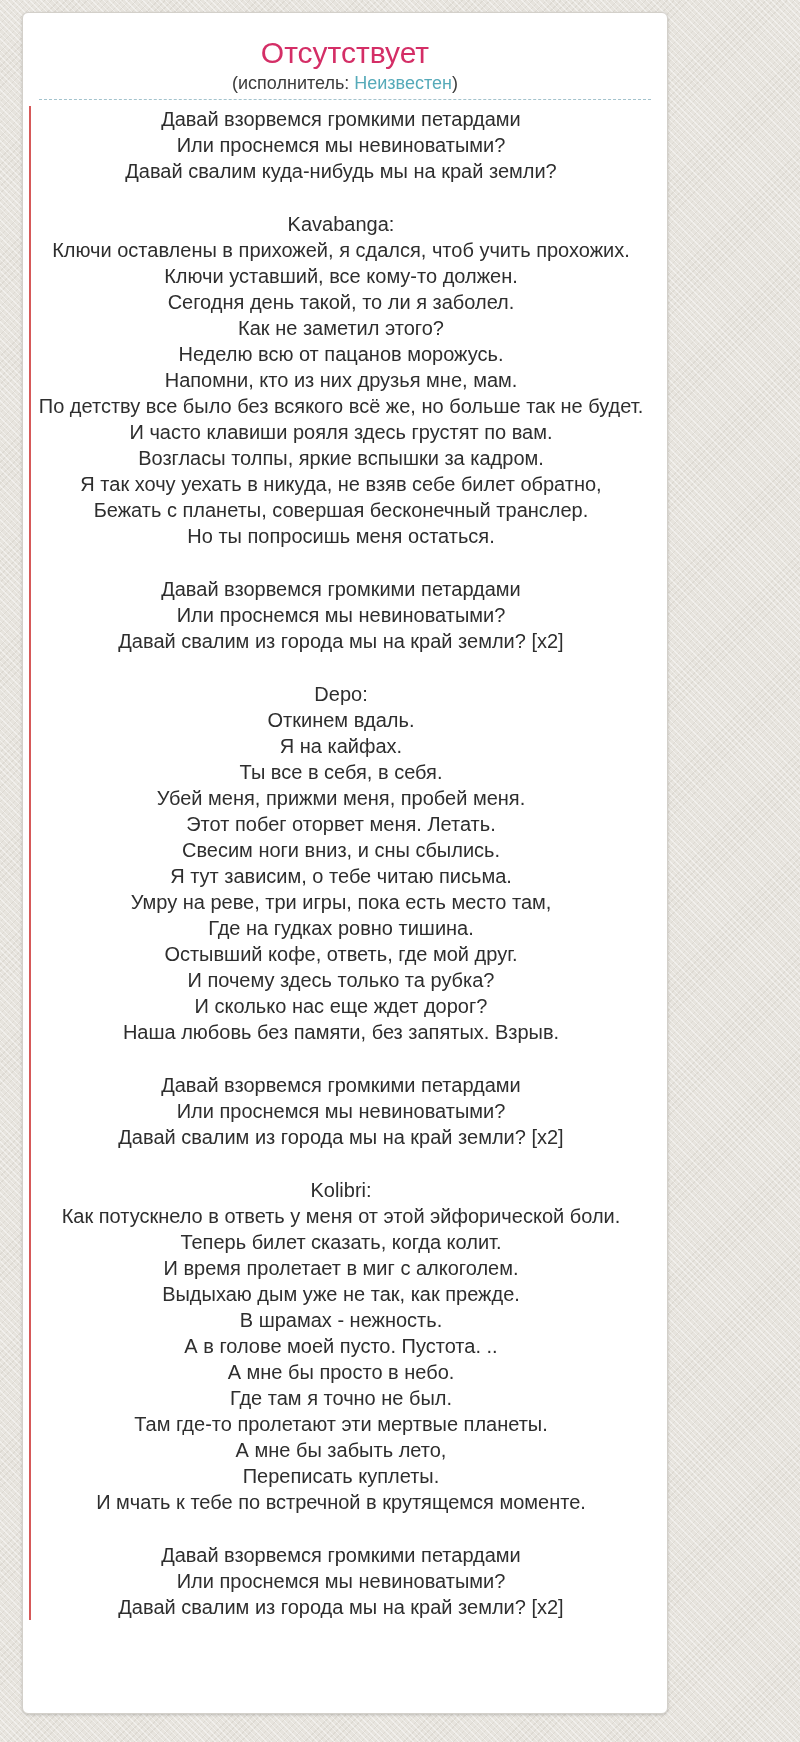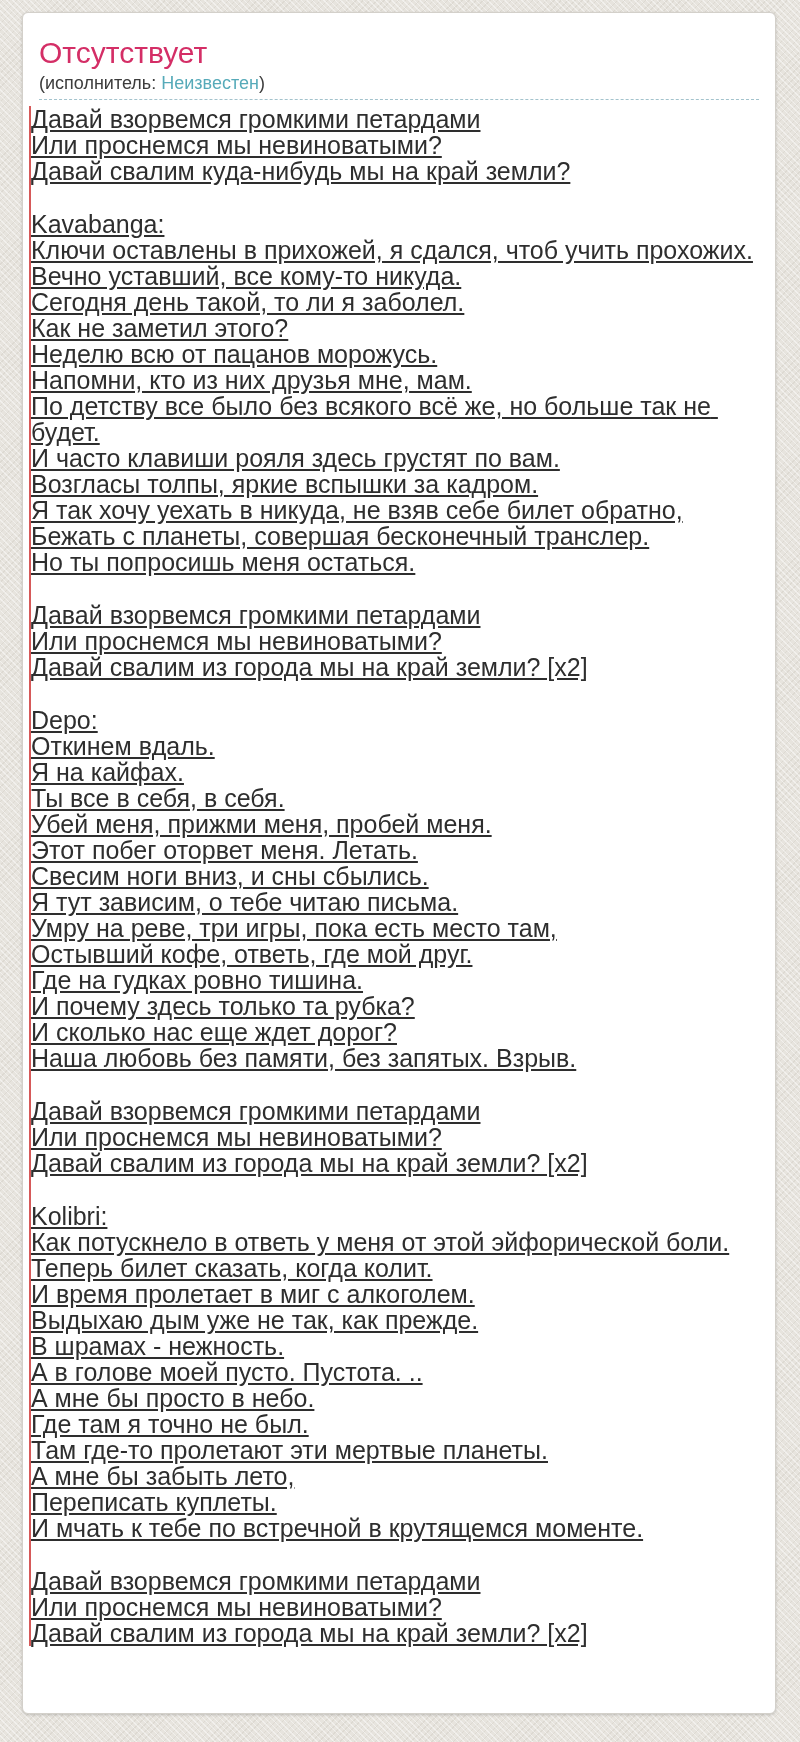--- a/index.html
+++ b/index.html
@@ -14,28 +14,29 @@
     position: relative;
     background-color: var(--c-page_bg, #e7e4de);
     background-image:
       repeating-linear-gradient(45deg, rgba(255,255,255,0.45) 0px, rgba(255,255,255,0.45) 1px, transparent 1px, transparent 4px),
       repeating-linear-gradient(-45deg, rgba(185,179,167,0.22) 0px, rgba(185,179,167,0.22) 1px, transparent 1px, transparent 5px);
   }
   .card {
     position: absolute;
     left: 22px;
     top: 12px;
-    width: 754px;
+    width: 646px;
     height: 1702px;
     box-sizing: border-box;
     background: var(--c-card_bg, #ffffff);
     border: 1px solid #d3d0ca;
     border-radius: 6px;
     box-shadow: 0 1px 3px rgba(0,0,0,0.18);
     padding: 24px 16px 0 16px;
+    text-align: center;
   }
   .song-title {
     margin: 0;
     font-size: 30px;
     line-height: 32px;
     font-weight: 400;
     color: var(--c-title, #d42e66);
   }
   .artist-line {
     margin-top: 3px;
@@ -49,45 +50,44 @@
     cursor: pointer;
   }
   .divider {
     height: 5px;
     border-bottom: 1px dashed var(--c-divider, #a3c3cd);
   }
   .lyrics {
     margin: 6px 0 0 -10px;
     padding-left: 0;
     border-left: 2px solid var(--c-lyrics_border, #d65959);
-    font-size: 25px;
+    font-size: 20px;
     line-height: 26px;
     color: var(--c-text, #2e2e2e);
-    text-decoration: underline;
   }
   .stanza + .stanza { margin-top: 27px; }
   .line { min-height: 26px; white-space: pre-wrap; }
 </style>
 </head>
 <body>
 
 <div class="card">
   <h1 class="song-title">Отсутствует</h1>
   <div class="artist-line"><span>(исполнитель: </span><a href="#">Неизвестен</a><span>)</span></div>
   <div class="divider"></div>
   <div class="lyrics">
       <div class="stanza">
         <div class="line">Давай взорвемся громкими петардами</div>
         <div class="line">Или проснемся мы невиноватыми?</div>
         <div class="line">Давай свалим куда-нибудь мы на край земли?</div>
       </div>
       <div class="stanza">
         <div class="line">Kavabanga:</div>
         <div class="line">Ключи оставлены в прихожей, я сдался, чтоб учить прохожих.</div>
-        <div class="line">Вечно уставший, все кому-то никуда.</div>
+        <div class="line">Ключи уставший, все кому-то должен.</div>
         <div class="line">Сегодня день такой, то ли я заболел.</div>
         <div class="line">Как не заметил этого?</div>
         <div class="line">Неделю всю от пацанов морожусь.</div>
         <div class="line">Напомни, кто из них друзья мне, мам.</div>
         <div class="line">По детству все было без всякого всё же, но больше так не будет.</div>
         <div class="line">И часто клавиши рояля здесь грустят по вам.</div>
         <div class="line">Возгласы толпы, яркие вспышки за кадром.</div>
         <div class="line">Я так хочу уехать в никуда, не взяв себе билет обратно,</div>
         <div class="line">Бежать с планеты, совершая бесконечный транслер.</div>
         <div class="line">Но ты попросишь меня остаться.</div>
@@ -100,22 +100,22 @@
       <div class="stanza">
         <div class="line">Depo:</div>
         <div class="line">Откинем вдаль.</div>
         <div class="line">Я на кайфах.</div>
         <div class="line">Ты все в себя, в себя.</div>
         <div class="line">Убей меня, прижми меня, пробей меня.</div>
         <div class="line">Этот побег оторвет меня. Летать.</div>
         <div class="line">Свесим ноги вниз, и сны сбылись.</div>
         <div class="line">Я тут зависим, о тебе читаю письма.</div>
         <div class="line">Умру на реве, три игры, пока есть место там,</div>
+        <div class="line">Где на гудках ровно тишина.</div>
         <div class="line">Остывший кофе, ответь, где мой друг.</div>
-        <div class="line">Где на гудках ровно тишина.</div>
         <div class="line">И почему здесь только та рубка?</div>
         <div class="line">И сколько нас еще ждет дорог?</div>
         <div class="line">Наша любовь без памяти, без запятых. Взрыв.</div>
       </div>
       <div class="stanza">
         <div class="line">Давай взорвемся громкими петардами</div>
         <div class="line">Или проснемся мы невиноватыми?</div>
         <div class="line">Давай свалим из города мы на край земли? [x2]</div>
       </div>
       <div class="stanza">

